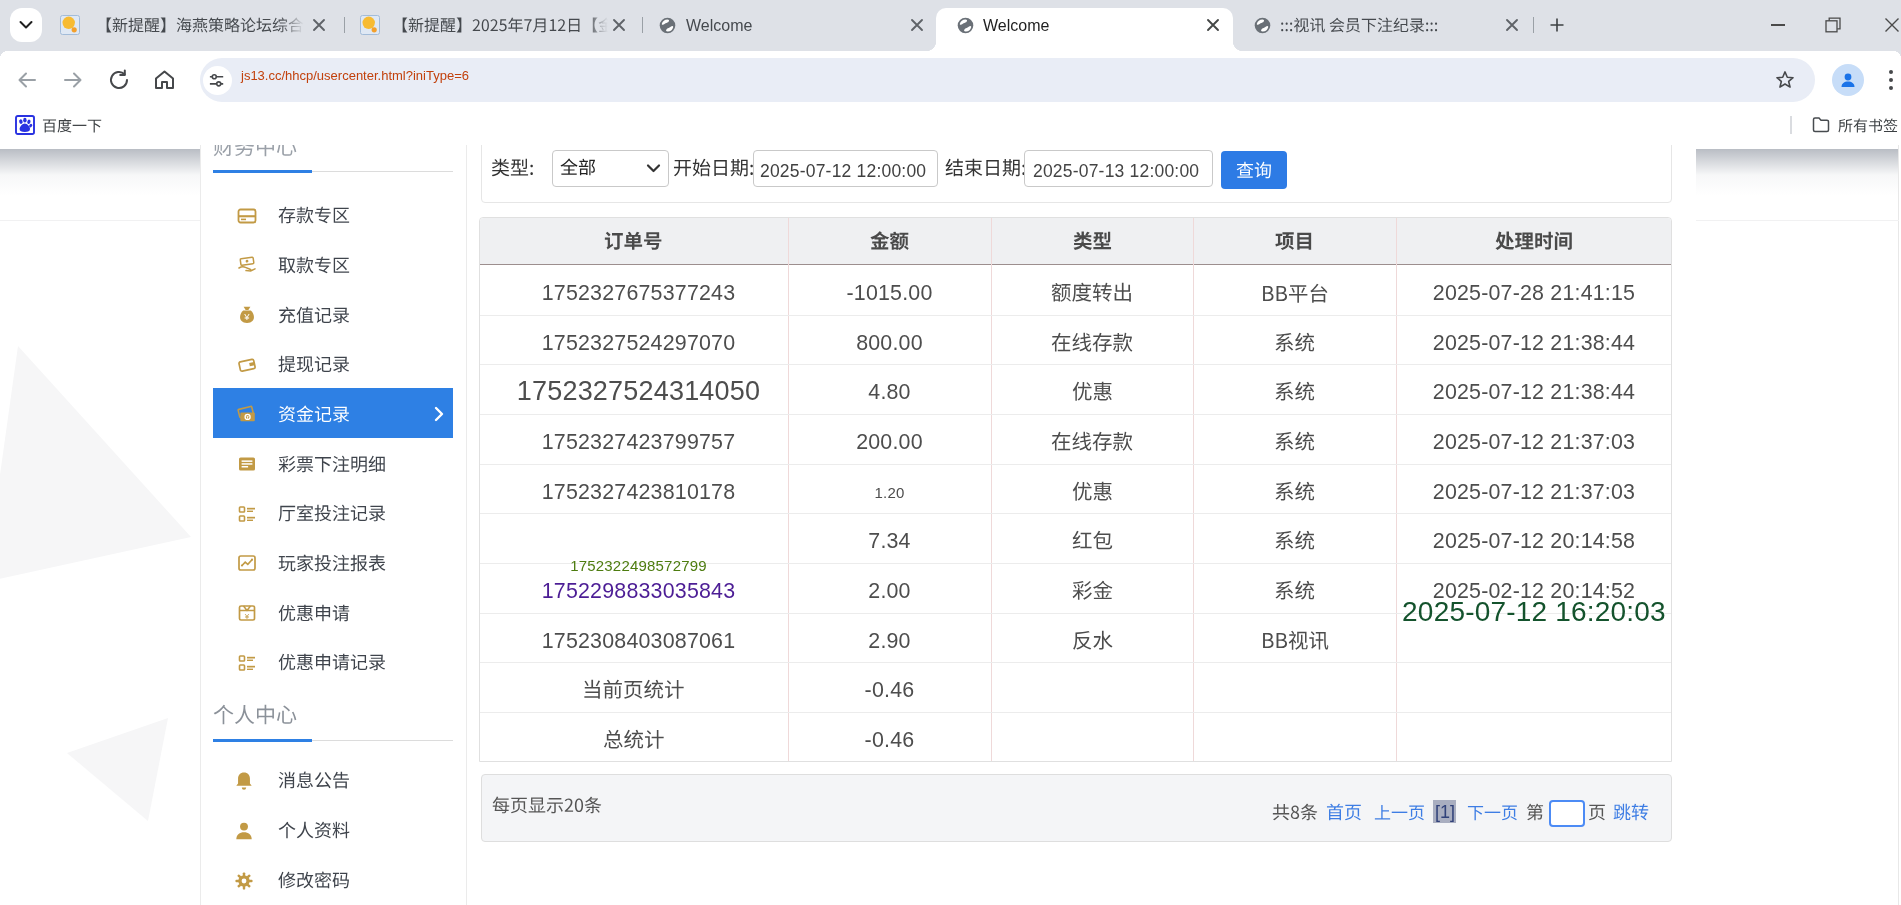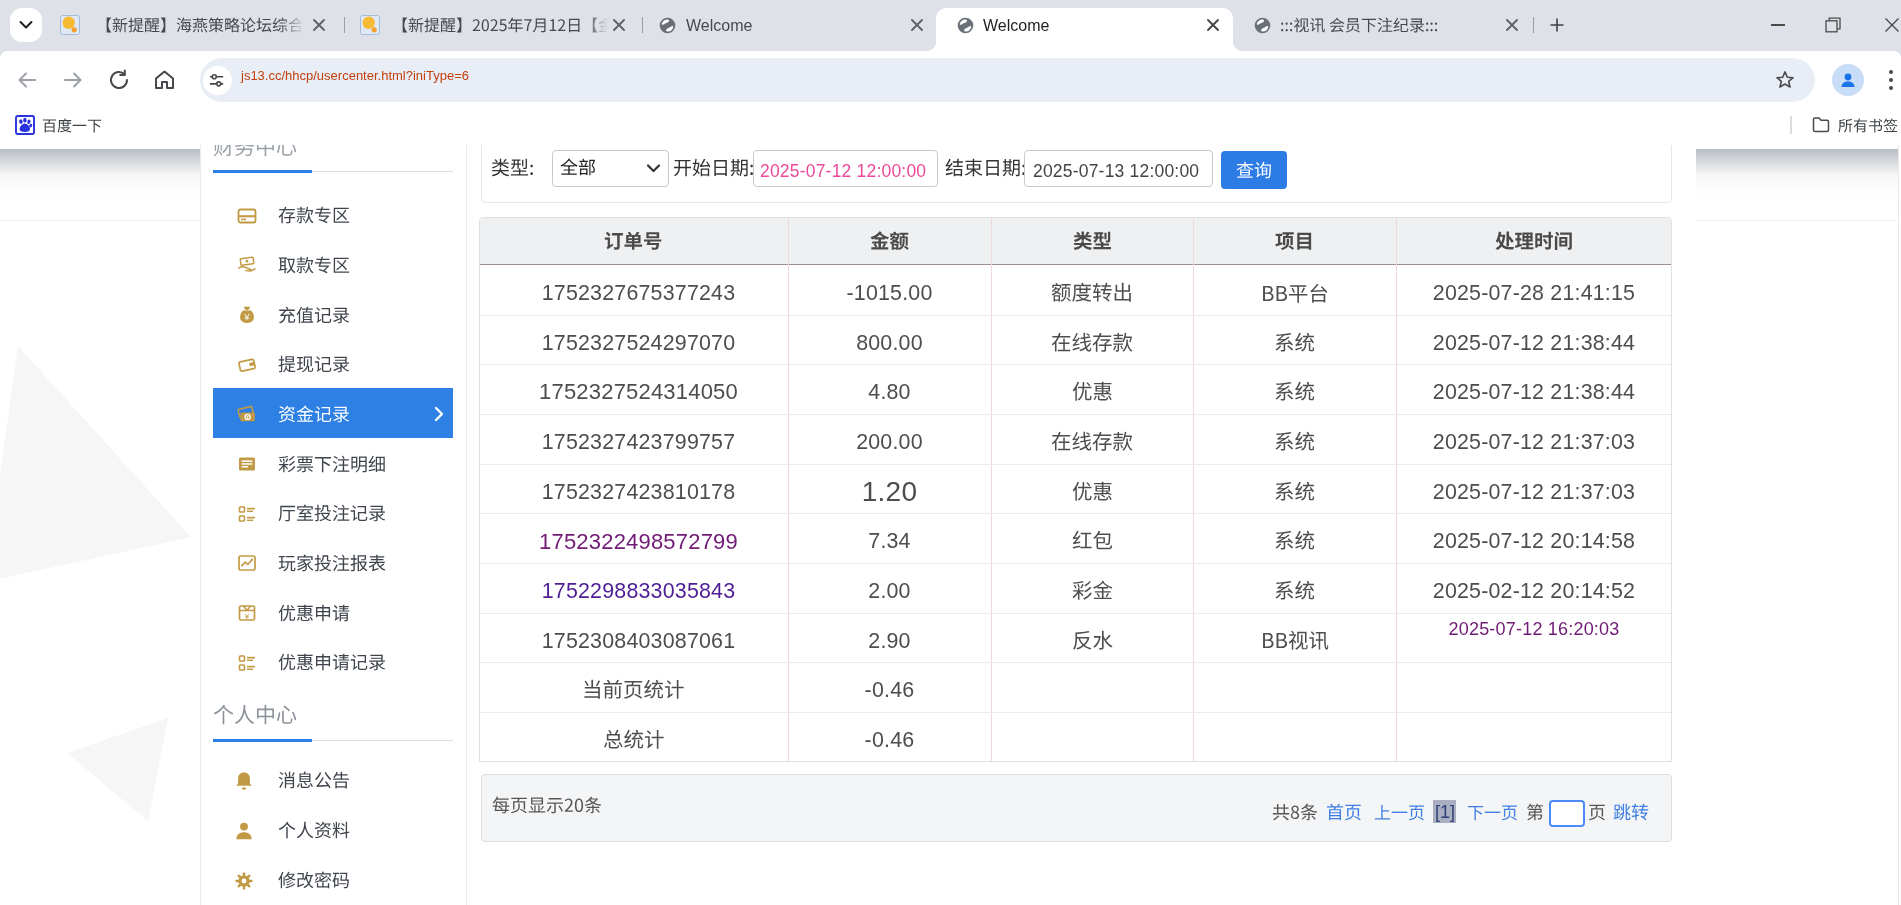--- a/index.html
+++ b/index.html
@@ -375,21 +375,21 @@
       <g transform="translate(0,16.72) scale(0.0190,-0.0190)">
         <use href="#gr5f00" x="0"></use>
         <use href="#gr59cb" x="1000"></use>
         <use href="#gr65e5" x="2000"></use>
         <use href="#gr671f" x="3000"></use>
         <use href="#gr3a" x="4000"></use>
       </g>
     </svg>
   </div>
 <div class="abs" style="left:753px;top:150px;width:185px;height:37px;background:#fff;border:1px solid #c9c9c9;border-radius:4px"></div>
-<div class="lt" style="left:760px;top:160.5px;font-size:17.5px;color:#ec4899;letter-spacing:0.2px">2025-07-12 12:00:00</div>
+<div class="lt" style="left:760px;top:160.5px;font-size:17.5px;color:#404040;letter-spacing:0.2px">2025-07-12 12:00:00</div>
 <div class="abs" style="left:945.0px;top:157.8px;">
     <svg width="81" height="20" viewBox="0 0 81 20" fill="#333">
       <g transform="translate(0,16.72) scale(0.0190,-0.0190)">
         <use href="#gr7ed3" x="0"></use>
         <use href="#gr675f" x="1000"></use>
         <use href="#gr65e5" x="2000"></use>
         <use href="#gr671f" x="3000"></use>
         <use href="#gr3a" x="4000"></use>
       </g>
     </svg>
@@ -500,21 +500,21 @@
   </div>
 <div class="abs" style="left:1274.0px;top:331.8px;">
     <svg width="41" height="21" viewBox="0 0 41 21" fill="#4d4d4d">
       <g transform="translate(0,18.04) scale(0.0205,-0.0205)">
         <use href="#gr7cfb" x="0"></use>
         <use href="#gr7edf" x="1000"></use>
       </g>
     </svg>
   </div>
 <div class="lt" style="left:1534.0px;top:343.8px;transform:translate(-50%,-54%);font-size:21.4px;color:#4d4d4d;letter-spacing:0.2px">2025-07-12 21:38:44</div>
-<div class="lt" style="left:638.5px;top:393.3px;transform:translate(-50%,-54%);font-size:22px;color:#4d4d4d;letter-spacing:0.2px">1752327524314050</div>
+<div class="lt" style="left:638.5px;top:393.3px;transform:translate(-50%,-54%);font-size:27px;color:#4d4d4d;letter-spacing:0.2px">1752327524314050</div>
 <div class="lt" style="left:889.5px;top:393.3px;transform:translate(-50%,-54%);font-size:21.4px;color:#4d4d4d;letter-spacing:0.2px">4.80</div>
 <div class="abs" style="left:1071.5px;top:381.3px;">
     <svg width="41" height="21" viewBox="0 0 41 21" fill="#4d4d4d">
       <g transform="translate(0,18.04) scale(0.0205,-0.0205)">
         <use href="#gr4f18" x="0"></use>
         <use href="#gr60e0" x="1000"></use>
       </g>
     </svg>
   </div>
 <div class="abs" style="left:1274.0px;top:381.3px;">
@@ -541,39 +541,39 @@
 <div class="abs" style="left:1274.0px;top:431.3px;">
     <svg width="41" height="21" viewBox="0 0 41 21" fill="#4d4d4d">
       <g transform="translate(0,18.04) scale(0.0205,-0.0205)">
         <use href="#gr7cfb" x="0"></use>
         <use href="#gr7edf" x="1000"></use>
       </g>
     </svg>
   </div>
 <div class="lt" style="left:1534.0px;top:443.3px;transform:translate(-50%,-54%);font-size:21.4px;color:#4d4d4d;letter-spacing:0.2px">2025-07-12 21:37:03</div>
 <div class="lt" style="left:638.5px;top:492.8px;transform:translate(-50%,-54%);font-size:21.4px;color:#4d4d4d;letter-spacing:0.2px">1752327423810178</div>
-<div class="lt" style="left:889.5px;top:492.8px;transform:translate(-50%,-54%);font-size:28px;color:#4d4d4d;letter-spacing:0.2px">1.20</div>
+<div class="lt" style="left:889.5px;top:492.8px;transform:translate(-50%,-54%);font-size:15px;color:#4d4d4d;letter-spacing:0.2px">1.20</div>
 <div class="abs" style="left:1071.5px;top:480.8px;">
     <svg width="41" height="21" viewBox="0 0 41 21" fill="#4d4d4d">
       <g transform="translate(0,18.04) scale(0.0205,-0.0205)">
         <use href="#gr4f18" x="0"></use>
         <use href="#gr60e0" x="1000"></use>
       </g>
     </svg>
   </div>
 <div class="abs" style="left:1274.0px;top:480.8px;">
     <svg width="41" height="21" viewBox="0 0 41 21" fill="#4d4d4d">
       <g transform="translate(0,18.04) scale(0.0205,-0.0205)">
         <use href="#gr7cfb" x="0"></use>
         <use href="#gr7edf" x="1000"></use>
       </g>
     </svg>
   </div>
 <div class="lt" style="left:1534.0px;top:492.8px;transform:translate(-50%,-54%);font-size:21.4px;color:#4d4d4d;letter-spacing:0.2px">2025-07-12 21:37:03</div>
-<div class="lt" style="left:638.5px;top:543px;transform:translate(-50%,-54%);font-size:22px;color:#701a75;letter-spacing:0.2px">1752322498572799</div>
+<div class="lt" style="left:638.5px;top:566px;transform:translate(-50%,-54%);font-size:15px;color:#4d7c0f;letter-spacing:0.2px">1752322498572799</div>
 <div class="lt" style="left:889.5px;top:542.3px;transform:translate(-50%,-54%);font-size:21.4px;color:#4d4d4d;letter-spacing:0.2px">7.34</div>
 <div class="abs" style="left:1071.5px;top:530.3px;">
     <svg width="41" height="21" viewBox="0 0 41 21" fill="#4d4d4d">
       <g transform="translate(0,18.04) scale(0.0205,-0.0205)">
         <use href="#gr7ea2" x="0"></use>
         <use href="#gr5305" x="1000"></use>
       </g>
     </svg>
   </div>
 <div class="abs" style="left:1274.0px;top:530.3px;">
@@ -617,21 +617,21 @@
 <div class="abs" style="left:1260.5px;top:630.1px">
     <svg width="68" height="21" viewBox="0 0 68 21" fill="#4d4d4d">
       <g transform="translate(0,18.04) scale(0.0205,-0.0205)">
         <use href="#gr42" x="0"></use>
         <use href="#gr42" x="657"></use>
         <use href="#gr89c6" x="1314"></use>
         <use href="#gr8baf" x="2314"></use>
       </g>
     </svg>
   </div>
-<div class="lt" style="left:1534.0px;top:630px;transform:translate(-50%,-54%);font-size:18px;color:#701a75;letter-spacing:0.2px">2025-07-12 16:20:03</div>
+<div class="lt" style="left:1534.0px;top:613px;transform:translate(-50%,-54%);font-size:28px;color:#14532d;letter-spacing:0.2px">2025-07-12 16:20:03</div>
 <div class="abs" style="left:582.2px;top:679.3px;">
     <svg width="102" height="21" viewBox="0 0 102 21" fill="#4d4d4d">
       <g transform="translate(0,18.04) scale(0.0205,-0.0205)">
         <use href="#gr5f53" x="0"></use>
         <use href="#gr524d" x="1000"></use>
         <use href="#gr9875" x="2000"></use>
         <use href="#gr7edf" x="3000"></use>
         <use href="#gr8ba1" x="4000"></use>
       </g>
     </svg>

